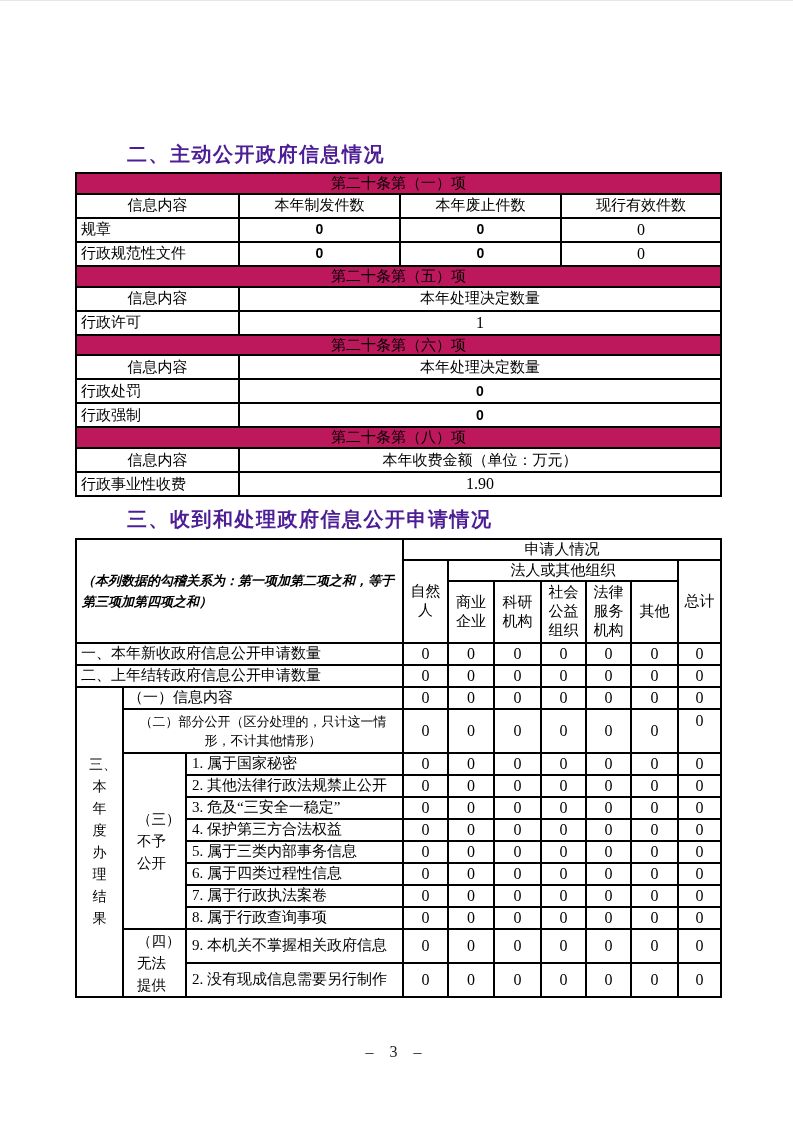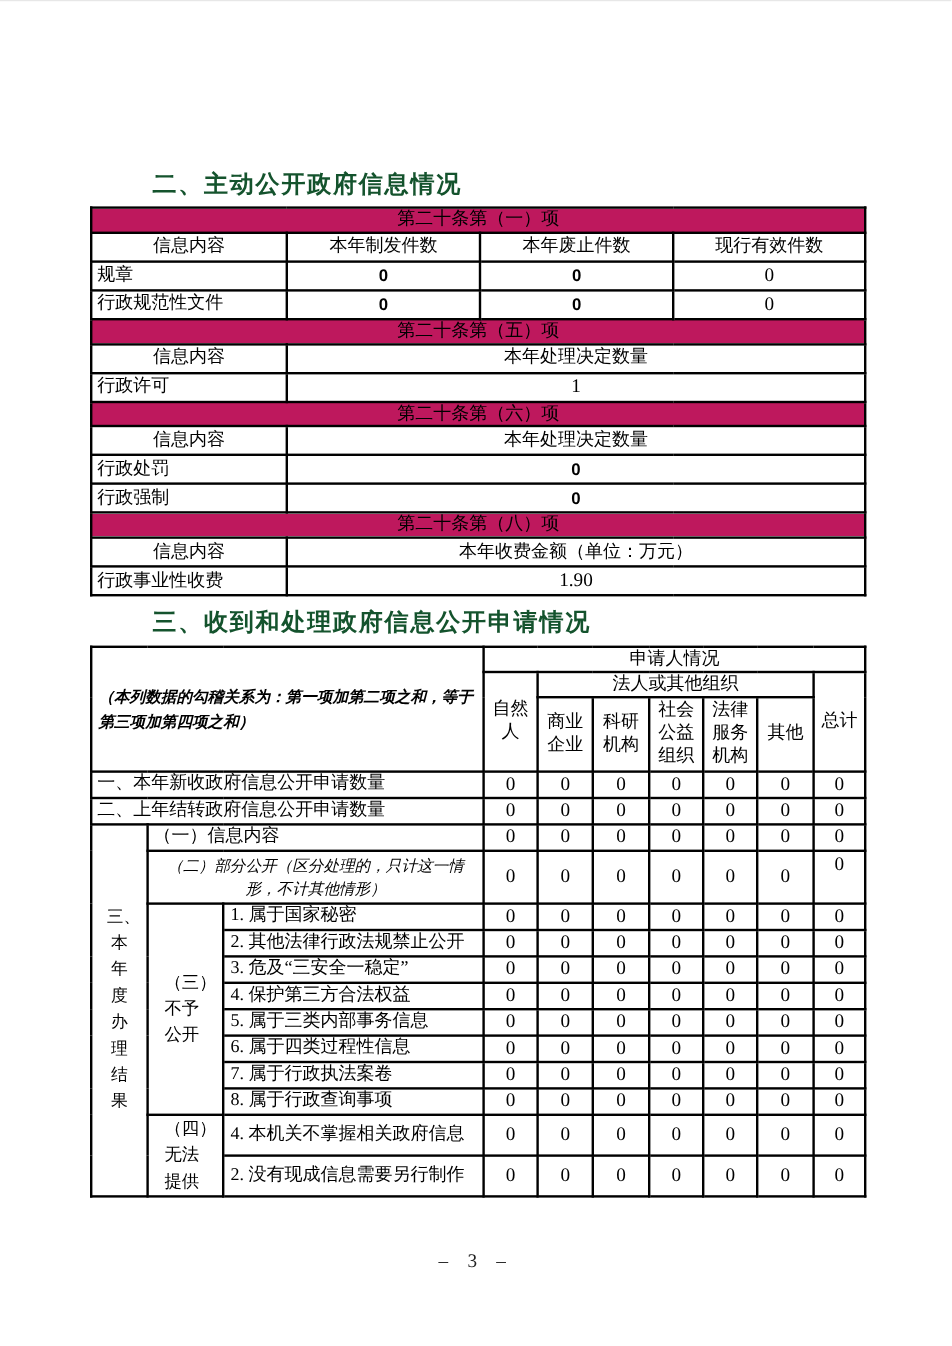--- a/index.html
+++ b/index.html
@@ -6,21 +6,21 @@
   html,body { background:#ffffff; }
   .page {
     position:relative; width:793px; height:1122px; background:#fff;
     border-top:1px solid #e7e7e7; overflow:hidden;
     font-family:"Liberation Serif", serif; color:#000;
   }
   .sheet { padding:140px 73px 0 75px; width:793px; }
 
   .sec-title {
     font-family:"Liberation Sans", sans-serif; font-weight:700;
-    font-size:20px; letter-spacing:1.5px; color:#14532d;
+    font-size:20px; letter-spacing:1.5px; color:#4c1d95;
     margin-left:52px; line-height:26px;
   }
   .sec-title.second { margin-top:9px; }
 
   table { border-collapse:collapse; table-layout:fixed; width:645px; margin-top:5px; }
   td {
     border:2px solid #000; font-size:15px; line-height:1.25;
     text-align:center; vertical-align:middle; overflow:hidden;
   }
   
@@ -41,21 +41,21 @@
     text-align:left; vertical-align:middle; padding:4px 5px;
     font-style:italic; font-weight:600; font-size:13px; line-height:21px;
     word-break:break-all;
   }
   .t2 td.lbl  { text-align:left; padding-left:4px; }
   .t2 td.item { text-align:left; padding-left:5px; }
   .t2 td.grp  { padding:0 12px; word-break:break-all; line-height:22px; }
   .t2 td.grp-main { font-size:14px; }
   .t2 td.grp-sub  { font-size:14.5px; text-align:left; padding:0 13px; }
   .t2 td.kai {
-    font-style:italic; font-size:13px; line-height:19px;
+    font-size:13px; line-height:19px;
     word-break:break-all; padding:2px 4px;
   }
   .t2 tr.partial td { height:42px; }
   .t2 tr.partial td.num:last-child { vertical-align:top; padding-top:1px; }
   .t2 td.num { font-family:"Liberation Serif", serif; font-size:16px; }
 
   .footer {
     position:absolute; left:0; top:1042px; width:793px; text-align:center;
     font-family:"Liberation Serif", serif; font-size:16px; letter-spacing:6px; color:#222;
   }
@@ -293,21 +293,21 @@
       <td class="num">0</td>
             <td class="num">0</td>
             <td class="num">0</td>
             <td class="num">0</td>
             <td class="num">0</td>
             <td class="num">0</td>
             <td class="num">0</td>
           </tr>
       <tr class="r">
         <td rowspan="2" class="grp grp-sub">（四）无法提供</td>
-        <td class="item">4. 本机关不掌握相关政府信息</td>
+        <td class="item">9. 本机关不掌握相关政府信息</td>
       <td class="num">0</td>
             <td class="num">0</td>
             <td class="num">0</td>
             <td class="num">0</td>
             <td class="num">0</td>
             <td class="num">0</td>
             <td class="num">0</td>
           </tr>
       <tr class="r">
         <td class="item">2. 没有现成信息需要另行制作</td>

